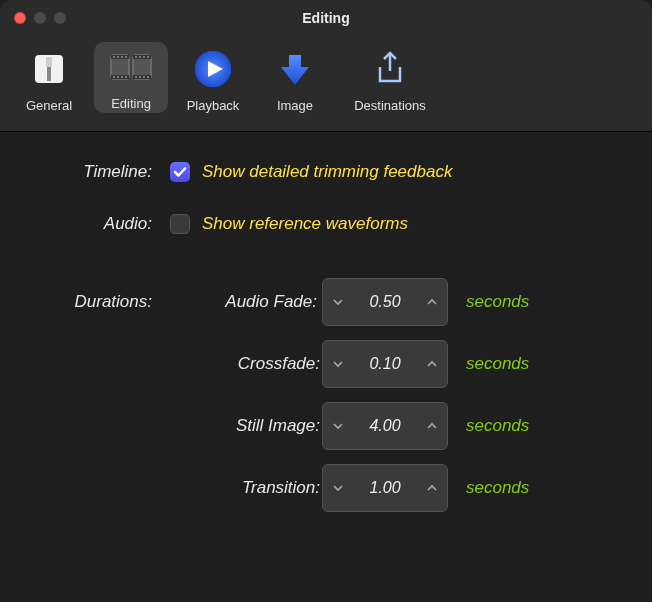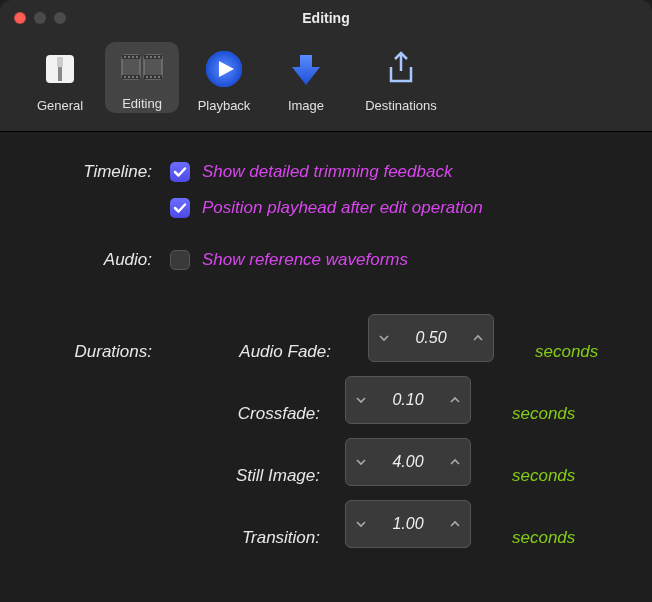--- a/index.html
+++ b/index.html
@@ -19,21 +19,21 @@
     }
     .traffic-lights {
       position: absolute; left: 14px; top: 12px; display: flex; gap: 8px;
     }
     .tl { width: 12px; height: 12px; border-radius: 50%; }
     .tl-close { background: #ff5f57; border: 0.5px solid rgba(0,0,0,0.2);}
     .tl-min, .tl-max { background: #4b4b4b; }
     .title { font-size: 14px; font-weight: 600; color: #eaeaea; }
     .toolbar {
       height: 96px; background: #2b2b2b;
-      display: flex; gap: 8px; padding: 6px 12px 8px 23px;
+      display: flex; gap: 8px; padding: 6px 12px 8px 12px;
       align-items: flex-start;
       border-bottom: 1px solid #000;
     }
     .tbitem {
       display: flex; flex-direction: column; align-items: center;
       width: 74px; padding-top: 4px;
     }
     .tbicon {
       width: 46px; height: 46px; border-radius: 6px;
       display:flex; align-items:center; justify-content:center;
@@ -44,22 +44,22 @@
     }
     .tblabel { font-size: 13px; color: #e0e0e0; }
     .content { padding: 30px 40px 0 40px; font-size: 17px; font-style: italic; }
     .row { display: flex; align-items: center; margin-bottom: 16px; }
     .row.spaced { margin-top: 32px; }
     .seclabel { width: 130px; text-align: right; padding-right: 18px; color: #e8e8e8;}
     .check { width: 20px; height: 20px; border-radius: 5px; margin-right: 12px; display:flex; align-items:center; justify-content:center; flex-shrink:0;}
     .check.on { background: linear-gradient(#6a6eff,#4e49e6); }
     .check.off { background: #3a3a3a; border:1px solid #555;}
     .check svg { stroke:#fff; }
-    .clabel { color:#d946ef; }
-    .drow { display:flex; align-items:flex-end; margin-bottom: 14px; gap: 23px;}
+    .clabel { color:#fde047; }
+    .drow { display:flex; align-items:center; margin-bottom: 14px;}
     .dlabel { width: 282px; text-align:right; padding-right: 2px;}
     .stepper {
       display:flex; align-items:center; background:#3a3a3a; border:1px solid #555;
       border-radius:6px; height:48px; width:126px;
     }
     .stepper .btn { width:30px; height:100%; display:flex; align-items:center; justify-content:center; color:#aaa;}
     .stepper .val { flex:1; text-align:center; font-size:16px; color:#eee;}
     .unit { margin-left: 18px; color:#84cc16;}
     .chev { width:10px; height:10px; }
   </style>
@@ -168,41 +168,32 @@
   <div class="row">
     <div class="seclabel">Timeline:</div>
     <div class="check on">
       <svg width="14" height="14" viewBox="0 0 14 14" fill="none" stroke-width="2.5" stroke-linecap="round" stroke-linejoin="round">
           <path d="M2 7 L5.5 10.5 L12 3.5"></path>
         </svg>
     </div>
     <div class="clabel">Show detailed trimming feedback</div>
   </div>
 
-  <div class="row">
-    <div class="seclabel"></div>
-    <div class="check on">
-      <svg width="14" height="14" viewBox="0 0 14 14" fill="none" stroke-width="2.5" stroke-linecap="round" stroke-linejoin="round">
-          <path d="M2 7 L5.5 10.5 L12 3.5"></path>
-        </svg>
-    </div>
-    <div class="clabel">Position playhead after edit operation</div>
-  </div>
 
   <div class="row spaced">
     <div class="seclabel">Audio:</div>
     <div class="check off"></div>
     <div class="clabel">Show reference waveforms</div>
   </div>
 
   <div style="height:28px"></div>
 
   <div class="drow">
     <div class="seclabel" style="width:130px">Durations:</div>
-    <div style="width:152px; text-align:right; padding-right:14px">Audio Fade:</div>
+    <div style="width:152px; text-align:right; padding-right:5px">Audio Fade:</div>
     <div class="stepper">
       <div class="btn">
           <svg class="chev" viewBox="0 0 10 10">
             <path d="M1 3 L5 7 L9 3" fill="none" stroke="#aaa" stroke-width="1.6"></path>
           </svg>
         </div>
       <div class="val">0.50</div>
       <div class="btn">
           <svg class="chev" viewBox="0 0 10 10">
             <path d="M1 7 L5 3 L9 7" fill="none" stroke="#aaa" stroke-width="1.6"></path>

